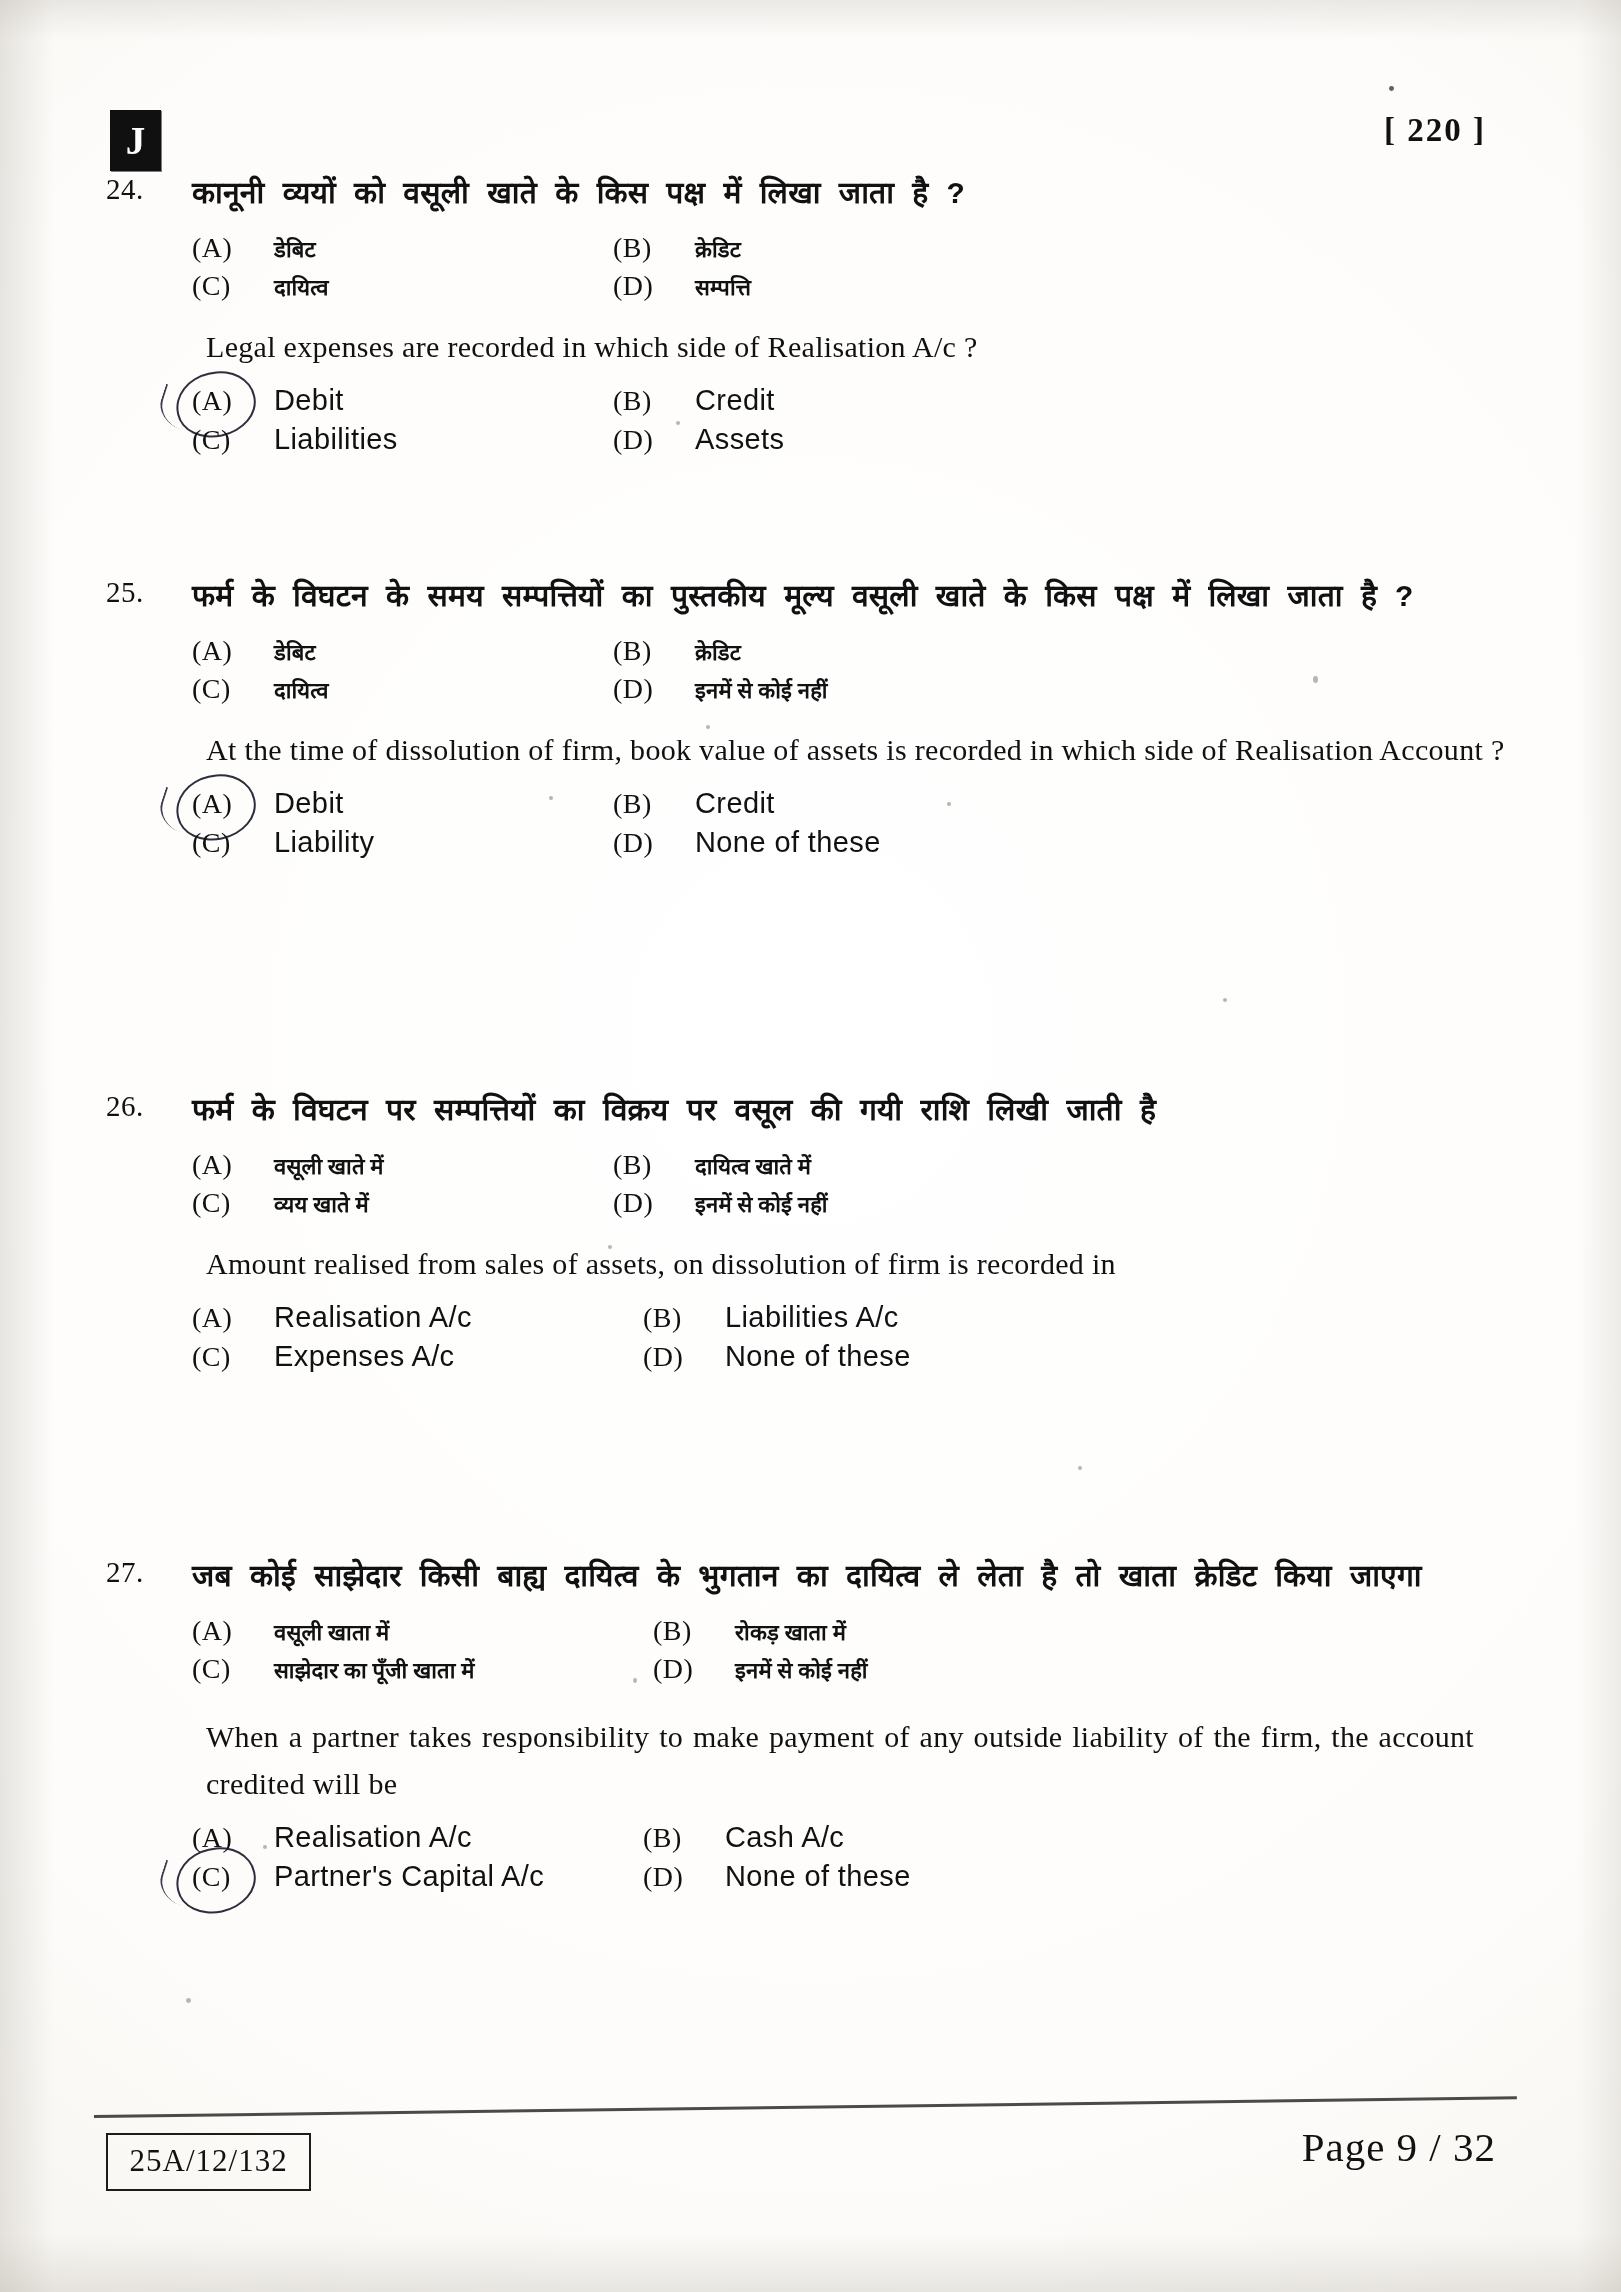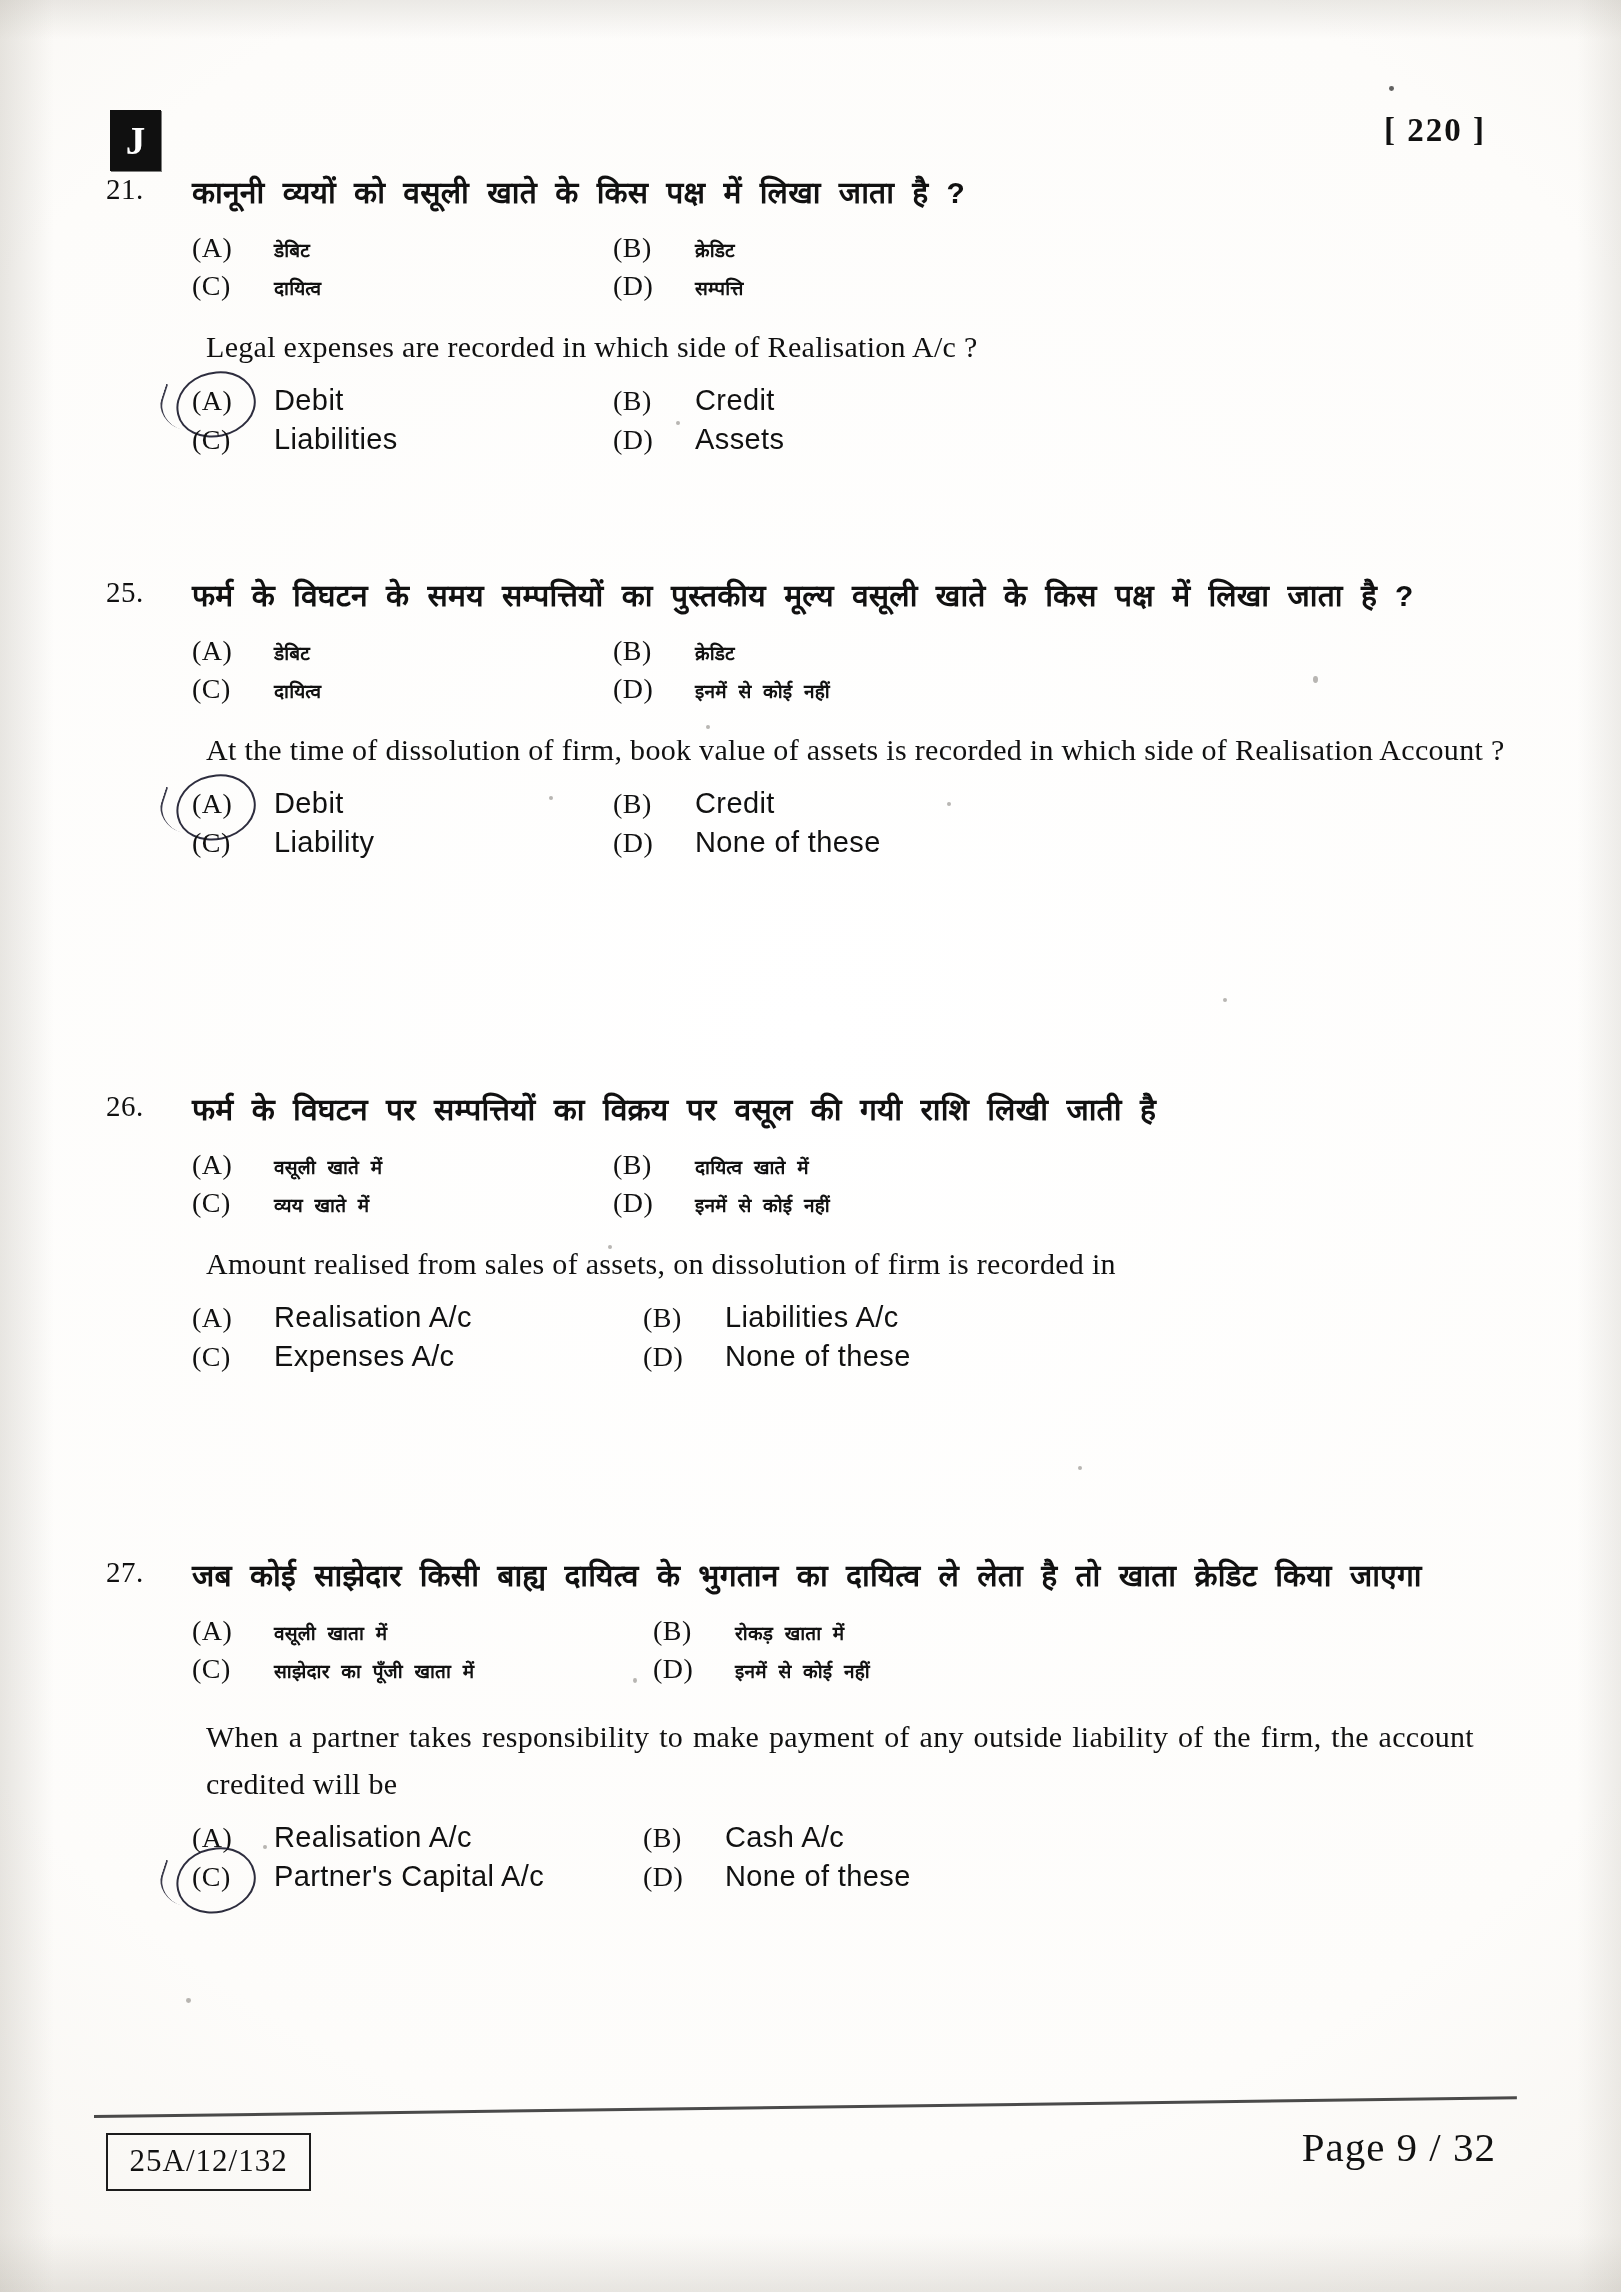--- a/index.html
+++ b/index.html
@@ -130,22 +130,22 @@
     position: relative;
   }
   .opt .lab {
     width: 82px;
     flex: 0 0 82px;
     font-family: "Liberation Serif", serif;
     font-size: 28px;
     letter-spacing: 0.5px;
   }
   .opt .val-hi {
-    font-family: Liberation Mono, monospace;
-    font-size: 19px;
+    font-family: Liberation Serif, serif;
+    font-size: 22px;
     font-weight: 600;
     letter-spacing: 0.2px;
   }
   .opt .val-en {
     font-family: Liberation Sans, sans-serif;
     font-size: 29px;
     letter-spacing: 0.4px;
   }
 
   
@@ -216,21 +216,21 @@
 <div class="page"></div>
 
 <div class="content">
 
   <div class="hdr-badge">J</div>
   <div class="hdr-dot"></div>
   <div class="hdr-code">[ 220 ]</div>
 
   <div class="qblock" style="top:173px;">
     <div class="qrow">
-      <div class="qnum">21.</div>
+      <div class="qnum">24.</div>
       <div class="qtext-hi">कानूनी व्ययों को वसूली खाते के किस पक्ष में लिखा जाता है ?</div>
     </div>
     <div class="opts" style="margin-top:13.7px;">
       <div class="opt">
         <span class="lab">(A)</span>
         <span class="val-hi">डेबिट</span>
       </div>
       <div class="opt">
         <span class="lab">(B)</span>
         <span class="val-hi">क्रेडिट</span>

